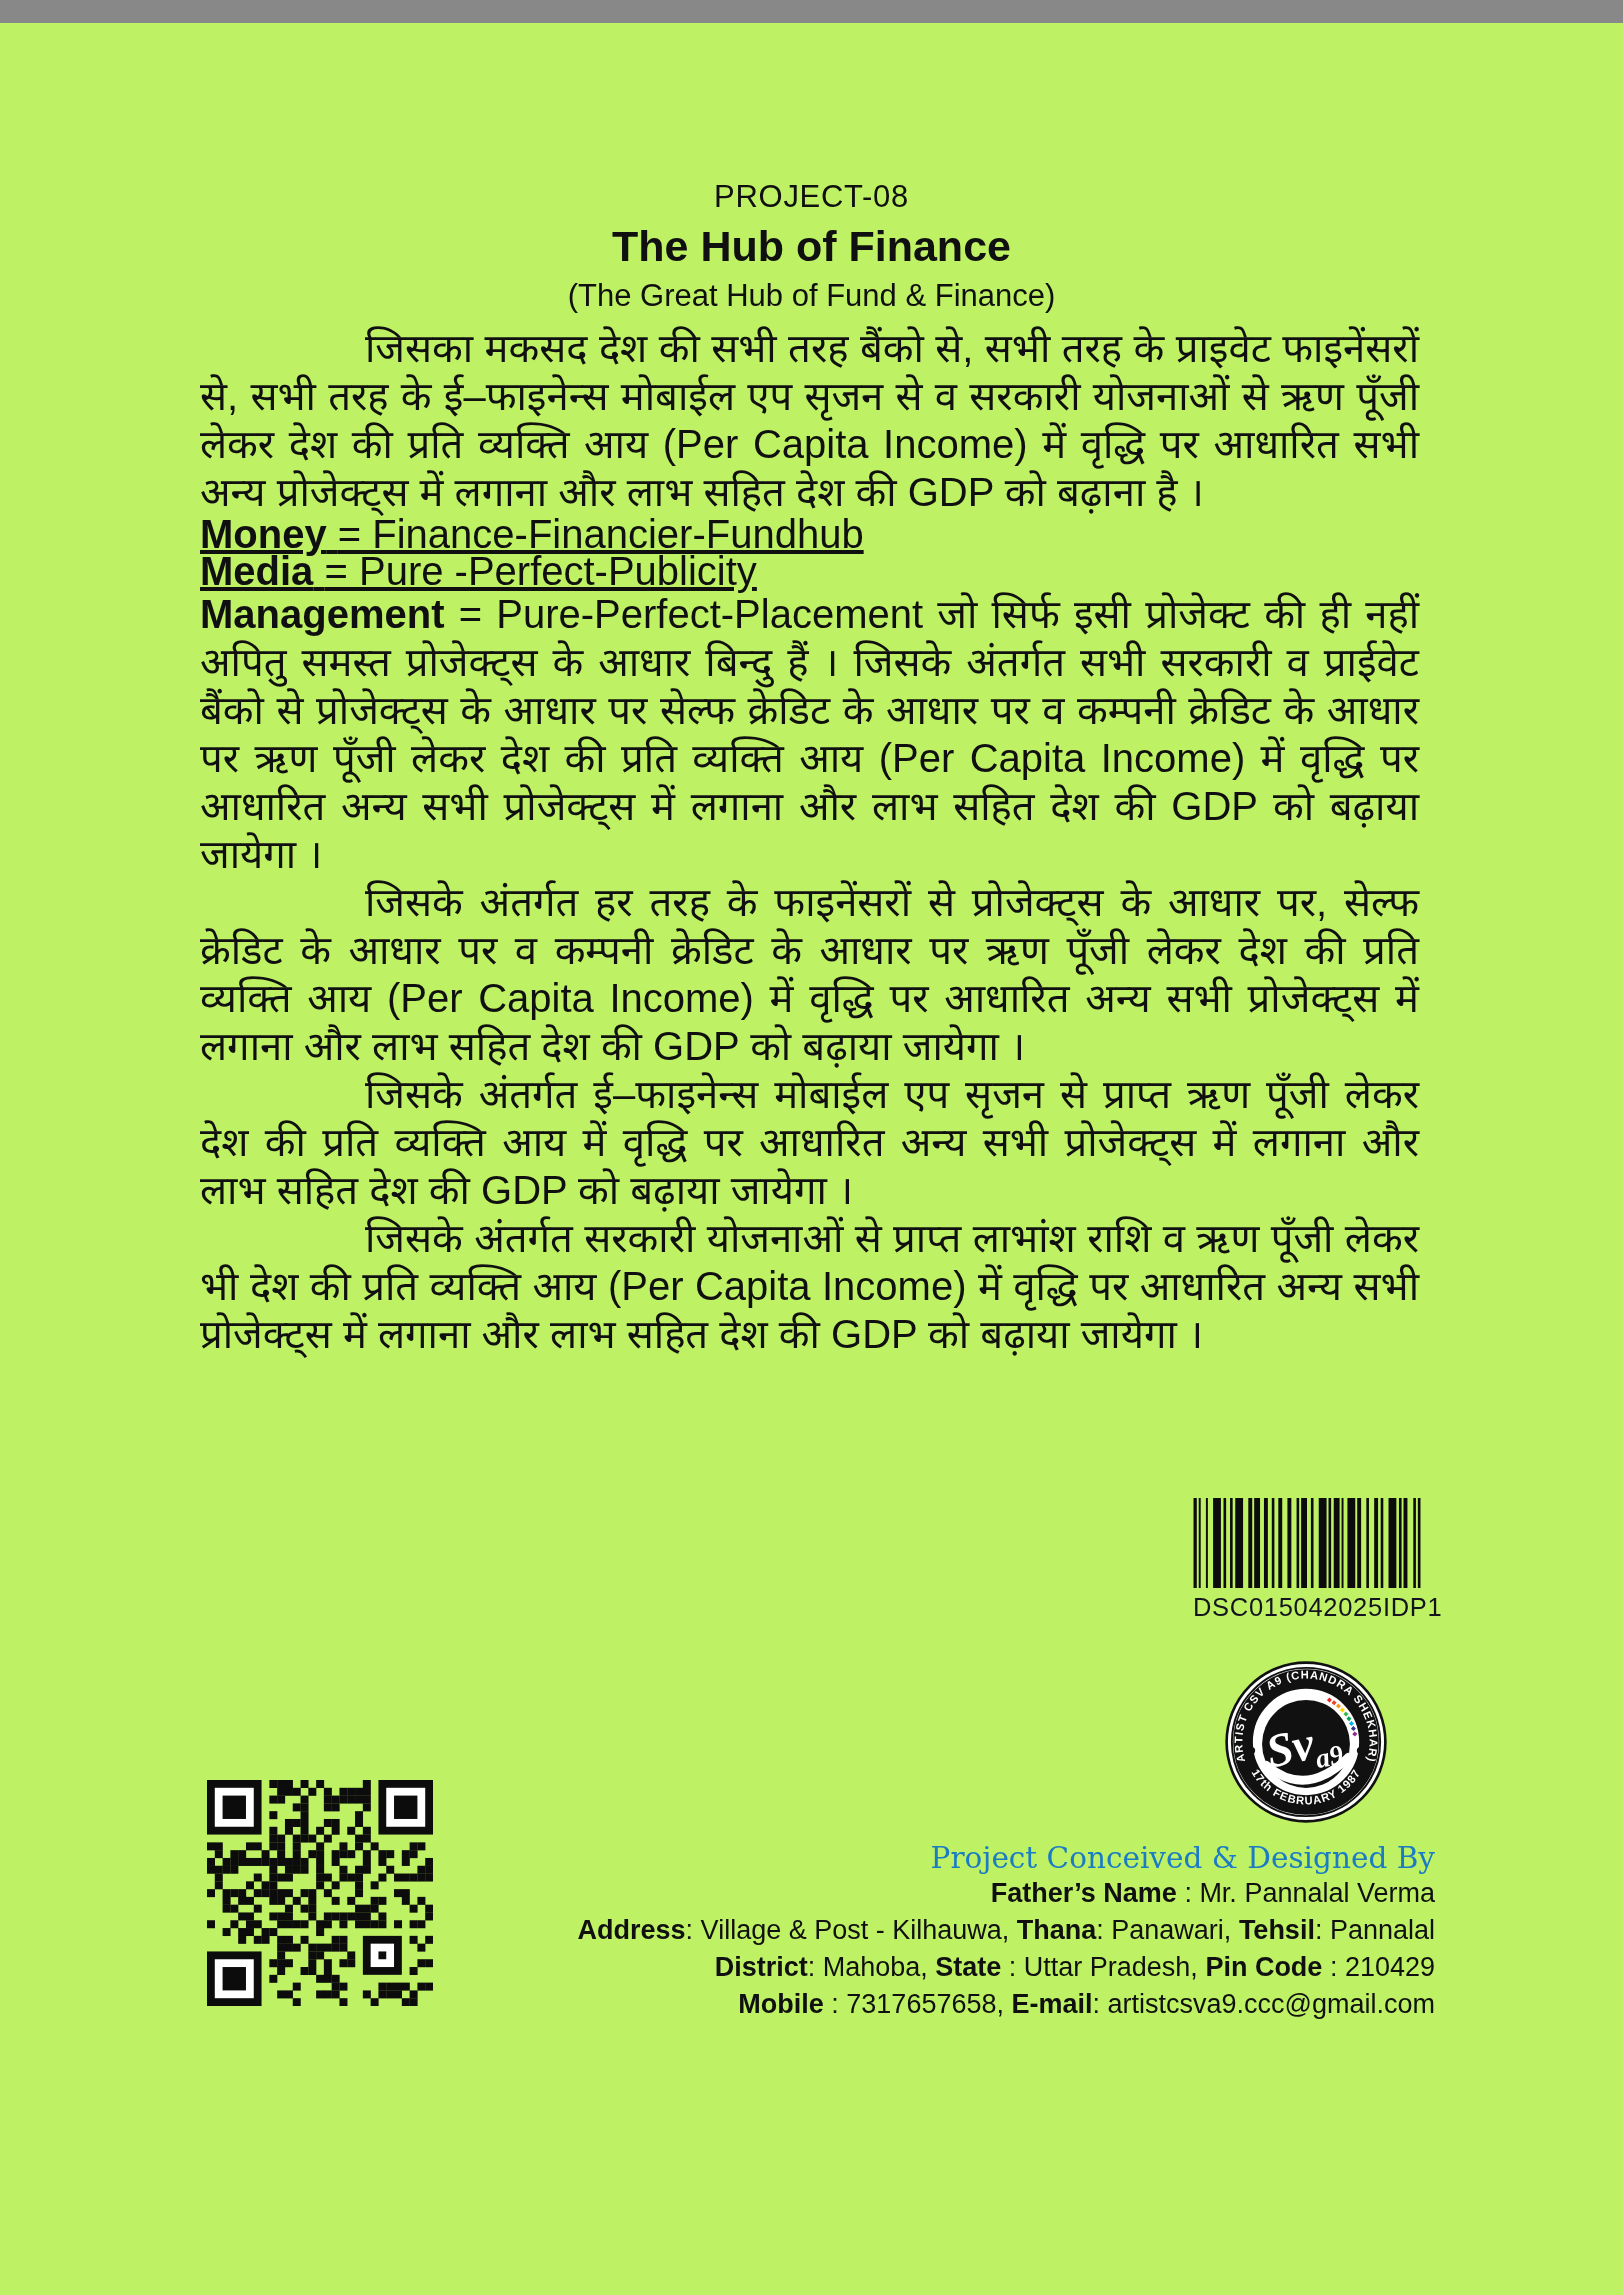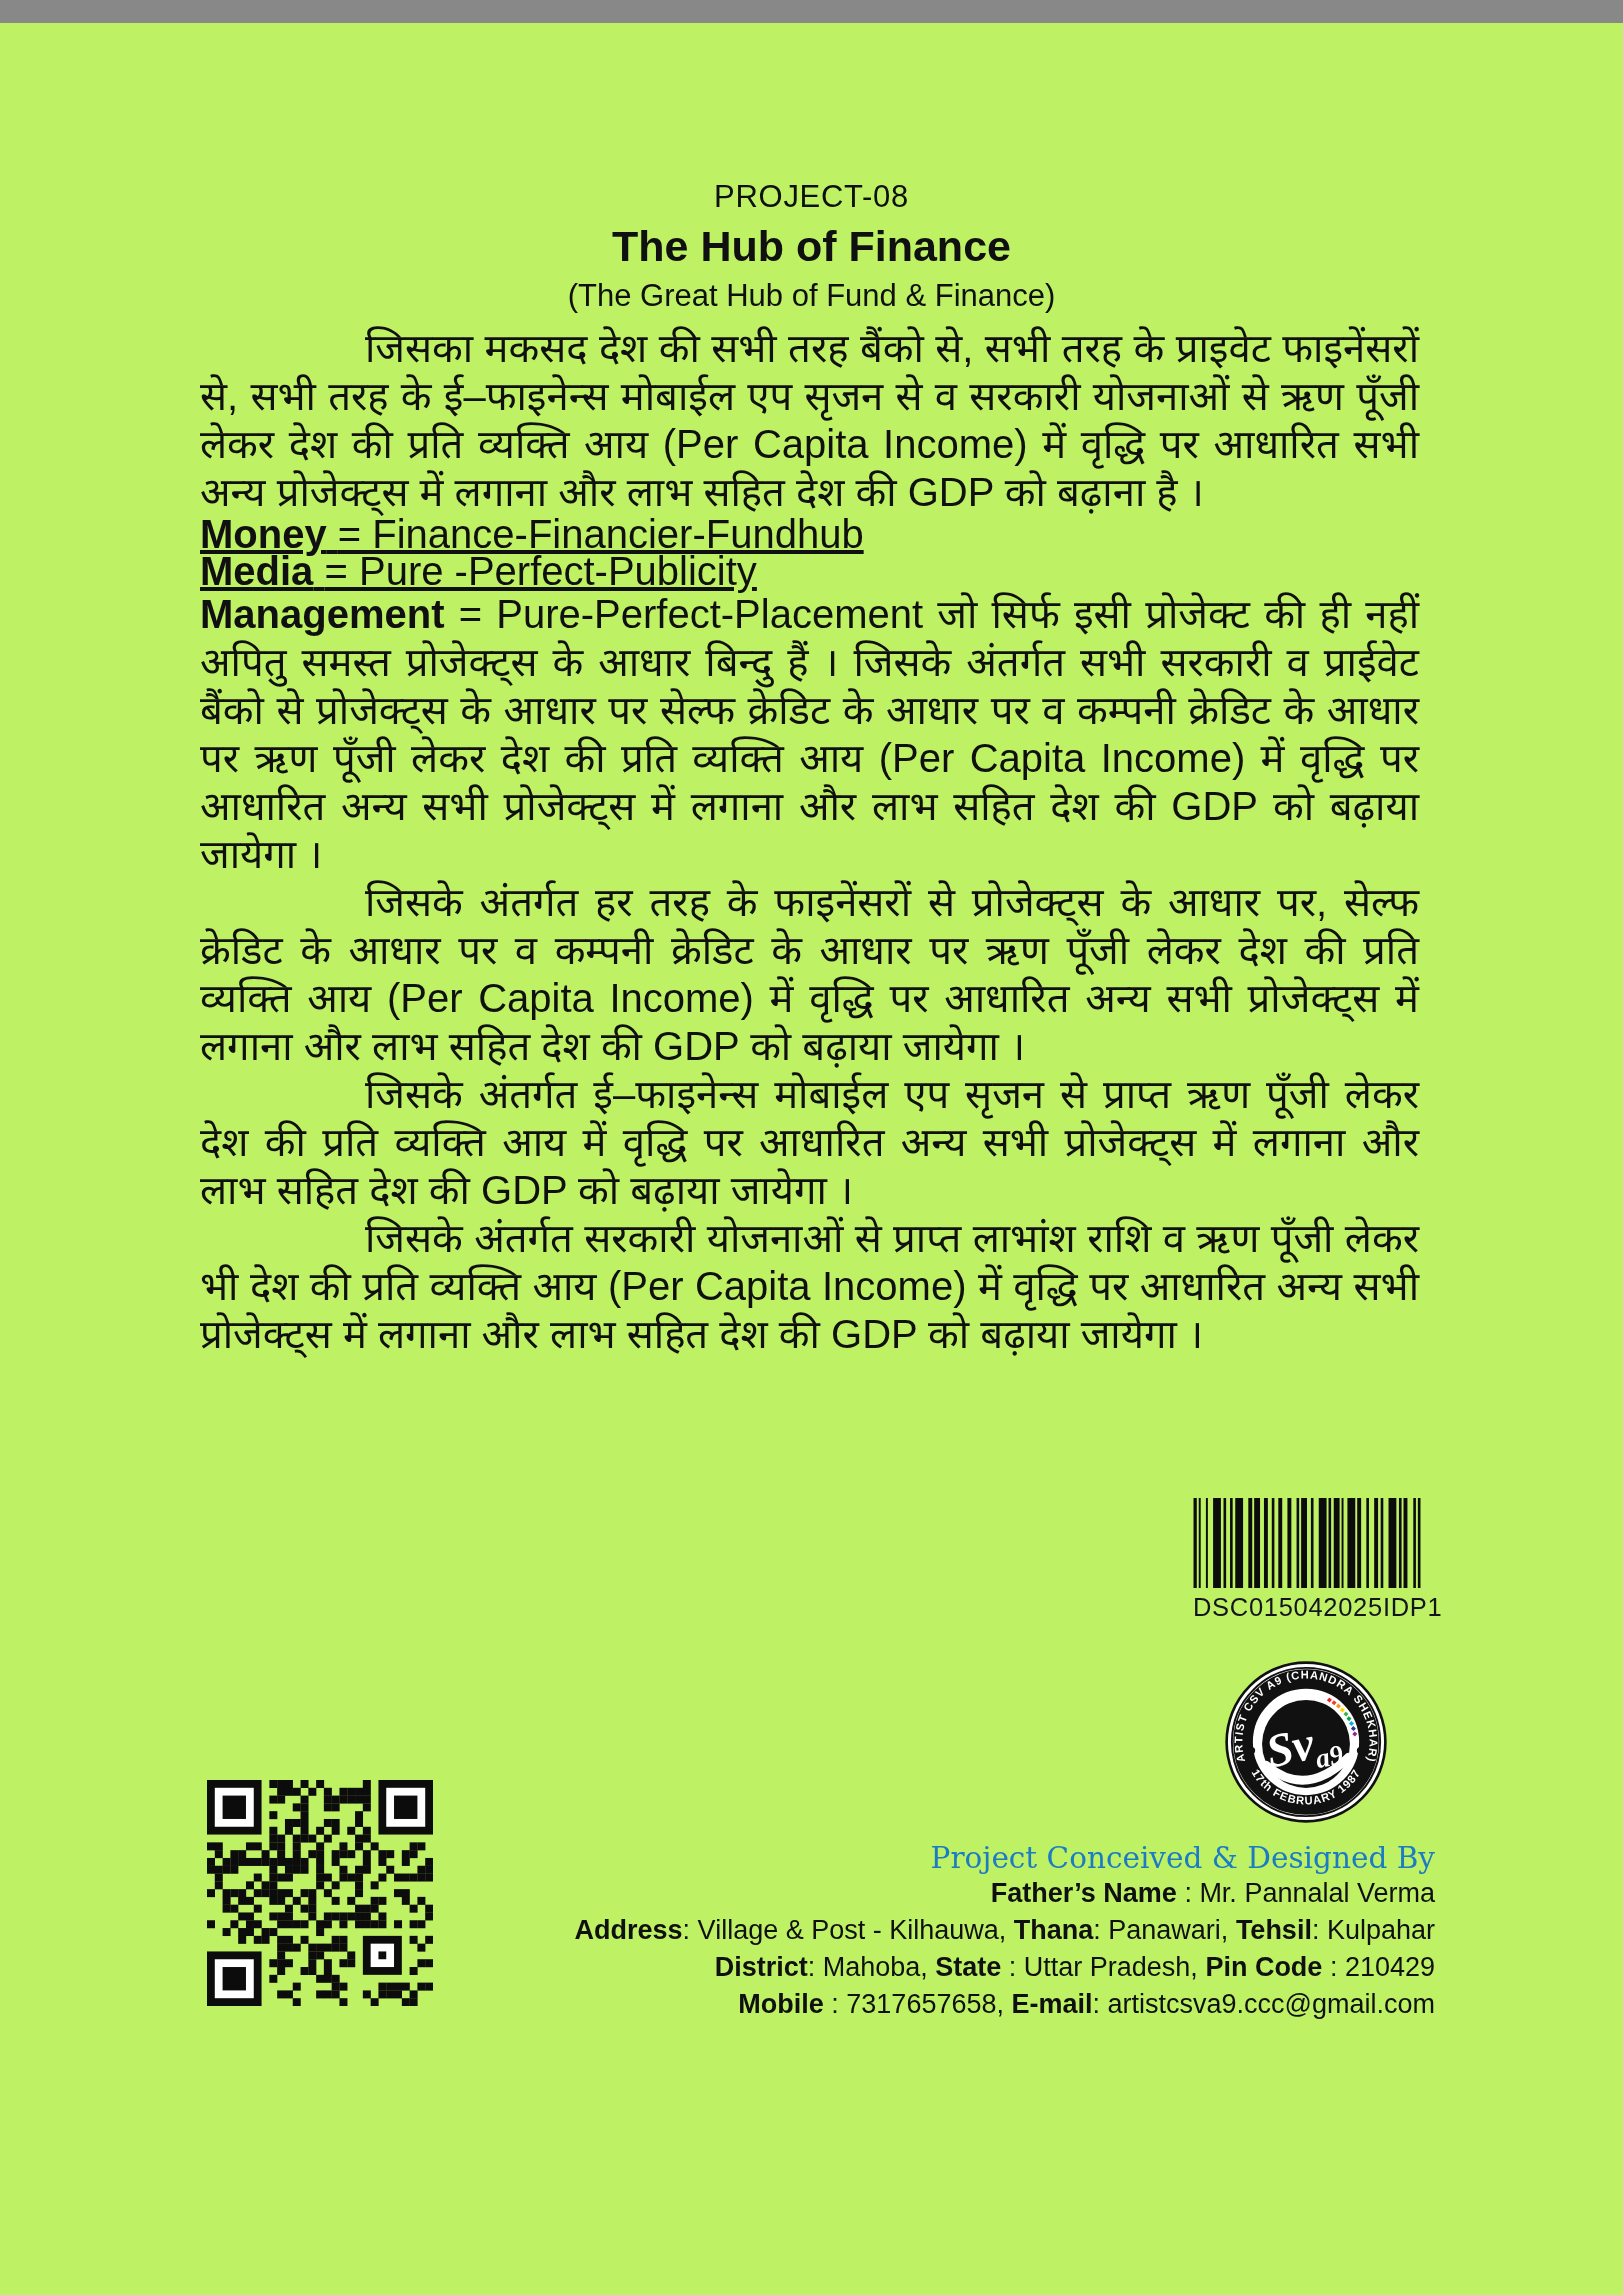--- a/index.html
+++ b/index.html
@@ -433,19 +433,19 @@
           <rect x="191.6" y="94.1" width="5.4" height="5.4" fill="#00aeef" transform="rotate(40 194.3 96.8)"></rect>
           <rect x="194.6" y="101.9" width="5.4" height="5.4" fill="#2e3192" transform="rotate(40 197.3 104.6)"></rect>
           <rect x="196.7" y="110.0" width="5.4" height="5.4" fill="#92278f" transform="rotate(40 199.4 112.7)"></rect>
         </g>
     </svg>
   </div>
 
   <div class="credits">
     <div class="heading" style="color: rgb(27, 124, 196);">Project Conceived &amp; Designed By</div>
     <div><span class="b">Father’s Name</span><span> :  Mr. Pannalal Verma</span></div>
-    <div><span class="b">Address</span><span>: Village &amp; Post - Kilhauwa, </span><span class="b">Thana</span><span>: Panawari, </span><span class="b">Tehsil</span><span>: Kulpahar</span></div>
+    <div><span class="b">Address</span><span>: Village &amp; Post - Kilhauwa, </span><span class="b">Thana</span><span>: Panawari, </span><span class="b">Tehsil</span><span>: Pannalal</span></div>
     <div><span class="b">District</span><span>: Mahoba, </span><span class="b">State</span><span> : Uttar Pradesh, </span><span class="b">Pin Code</span><span> : 210429</span></div>
     <div><span class="b">Mobile</span><span> : 7317657658, </span><span class="b">E-mail</span><span>: artistcsva9.ccc@gmail.com</span></div>
   </div>
 
 </div>
 
 
 </body></html>

